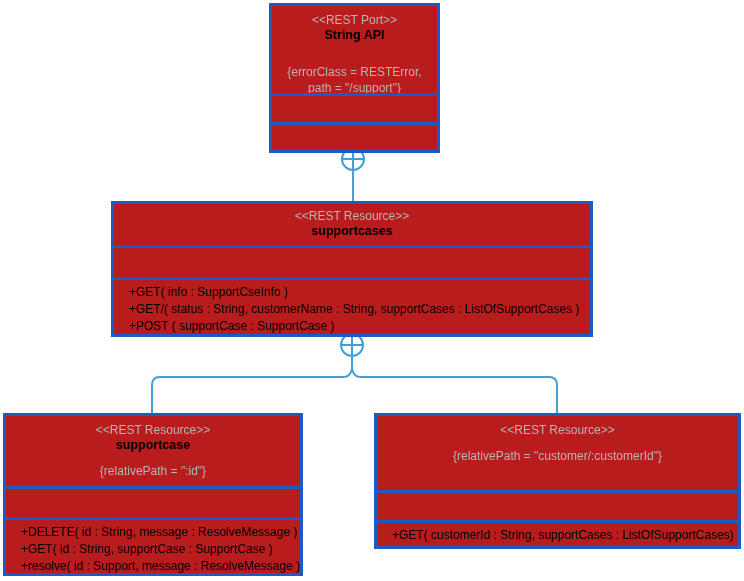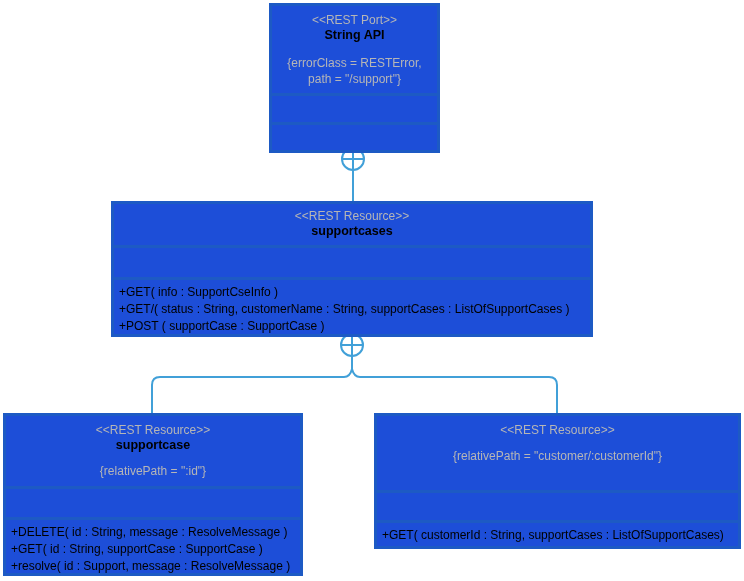--- a/index.html
+++ b/index.html
@@ -10,21 +10,21 @@
     font-family: "Liberation Sans", sans-serif;
     overflow: hidden;
   }
   #connector-layer {
     position: absolute; left: 0; top: 0; width: 744px; height: 581px;
     z-index: 0;
   }
   .uml-box {
     position: absolute;
     box-sizing: border-box;
-    background: #1d4ed8;
+    background: #b91c1c;
     border: 3px solid #1d5ac4;
     z-index: 1;
     display: flex;
     flex-direction: column;
   }
   .compartment {
     box-sizing: border-box;
     overflow: hidden;
   }
   .compartment + .compartment { border-top: 3px solid #1d5ac4; }
@@ -38,33 +38,33 @@
     color: #000000;
     font-size: 12.5px;
     font-weight: bold;
     line-height: 15px;
   }
   .constraint {
     color: #b6b6b6;
     font-size: 12px;
     line-height: 16px;
   }
-  .methods-comp { padding: 4px 4px 0 5px; }
+  .methods-comp { padding: 4px 4px 0 15px; }
   .method-line {
     color: #000000;
     font-size: 12px;
     line-height: 17px;
     white-space: nowrap;
   }
   
   #box-support-api   { left: 269px; top: 3px;   width: 171px; height: 150px; }
   #box-support-api .header-comp   { height: 87px; padding-top: 7px; }
   #box-support-api .comp-2        { height: 29px; flex: 0 0 auto; }
   #box-support-api .comp-3        { flex: 1 1 auto; }
-  #box-support-api .constraint-block { margin-top: 12px; }
+  #box-support-api .constraint-block { margin-top: 21px; }
 
   #box-supportcases  { left: 111px; top: 201px; width: 482px; height: 136px; }
   #box-supportcases .header-comp  { height: 42px; padding-top: 5px; }
   #box-supportcases .comp-2       { height: 32px; flex: 0 0 auto; }
   #box-supportcases .methods-comp { flex: 1 1 auto; }
 
   #box-supportcase   { left: 3px;   top: 413px; width: 300px; height: 163px; }
   #box-supportcase .header-comp   { height: 73px; padding-top: 7px; }
   #box-supportcase .comp-2        { height: 31px; flex: 0 0 auto; }
   #box-supportcase .methods-comp  { flex: 1 1 auto; }

